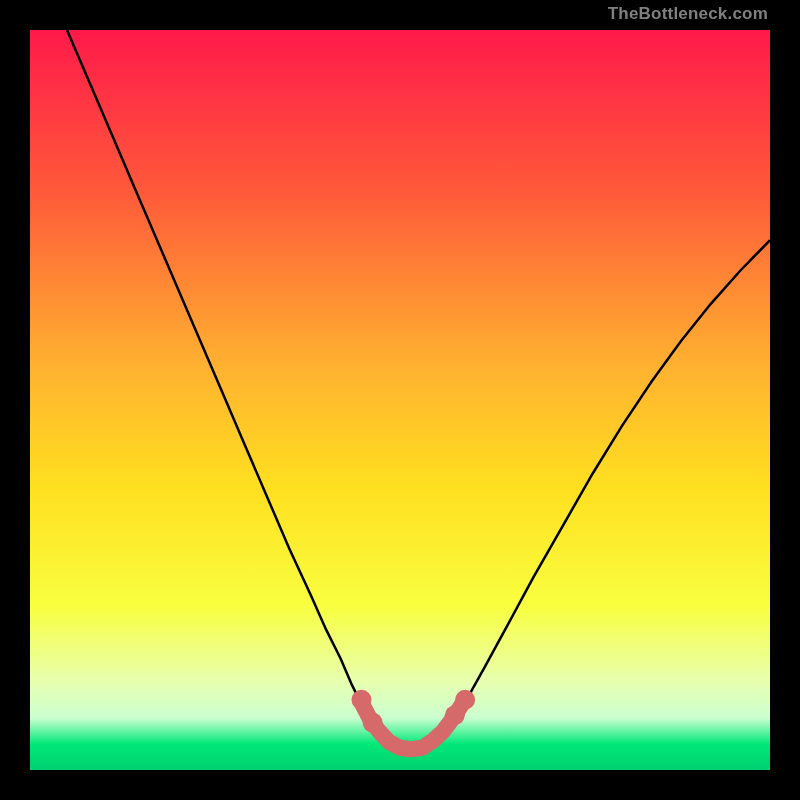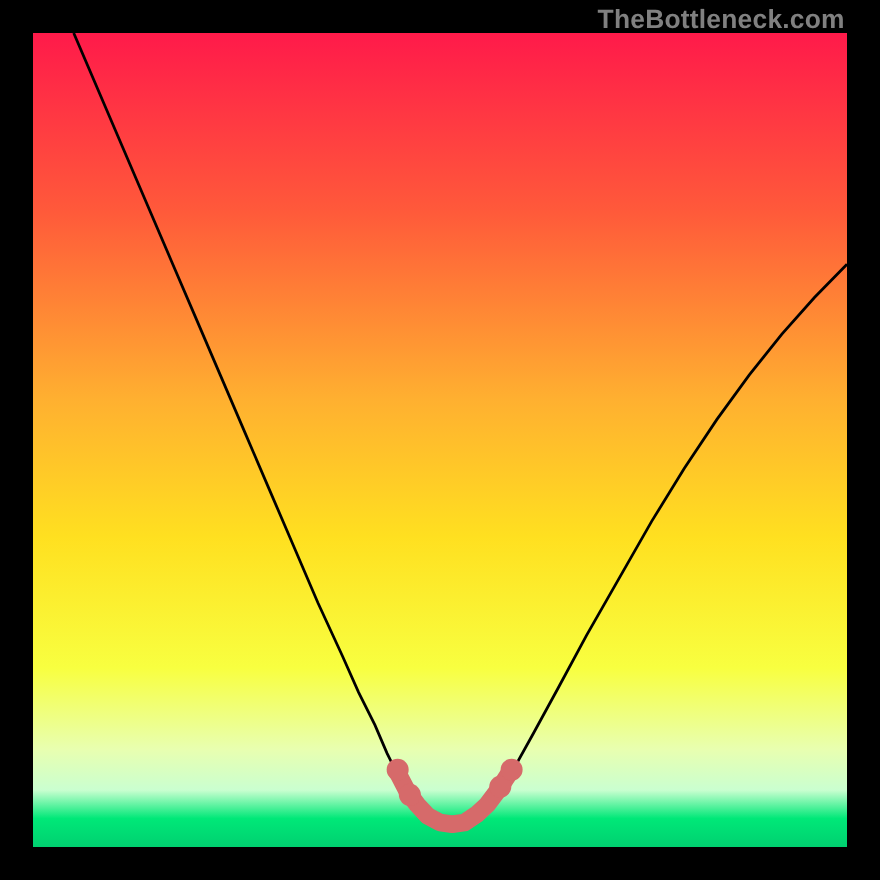--- a/index.html
+++ b/index.html
@@ -16,21 +16,21 @@
     top: 30px;
     width: 740px;
     height: 740px;
     overflow: hidden;
   }
   .attrib {
     position: absolute;
     top: 4px;
     right: 32px;
     font-family: Arial, Helvetica, sans-serif;
-    font-size: 24px;
+    font-size: 17px;
     font-weight: 600;
     color: #808080;
     letter-spacing: 0.2px;
   }
   svg { display: block; }
 </style>
 </head>
 <body>
 
 <div class="attrib">TheBottleneck.com</div>

